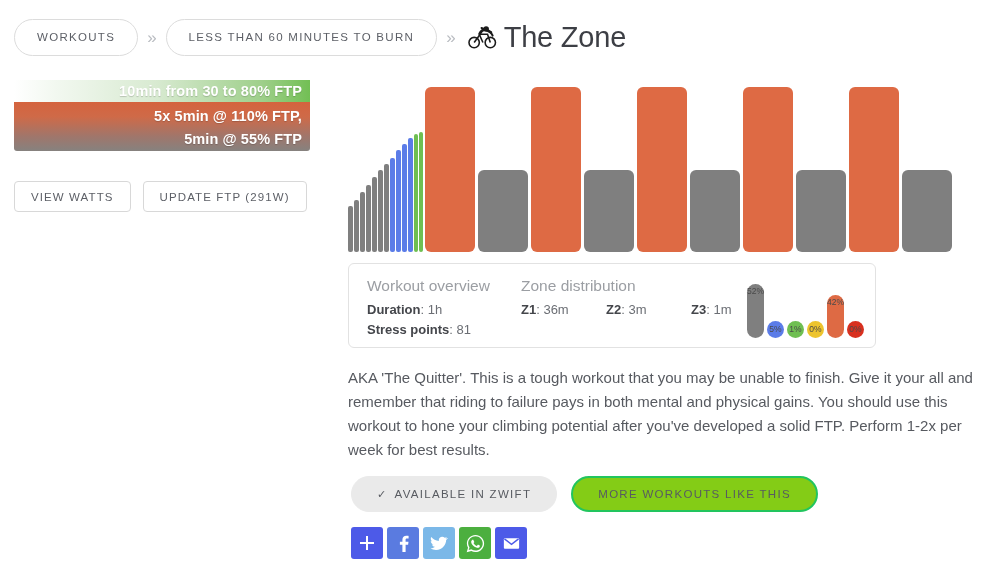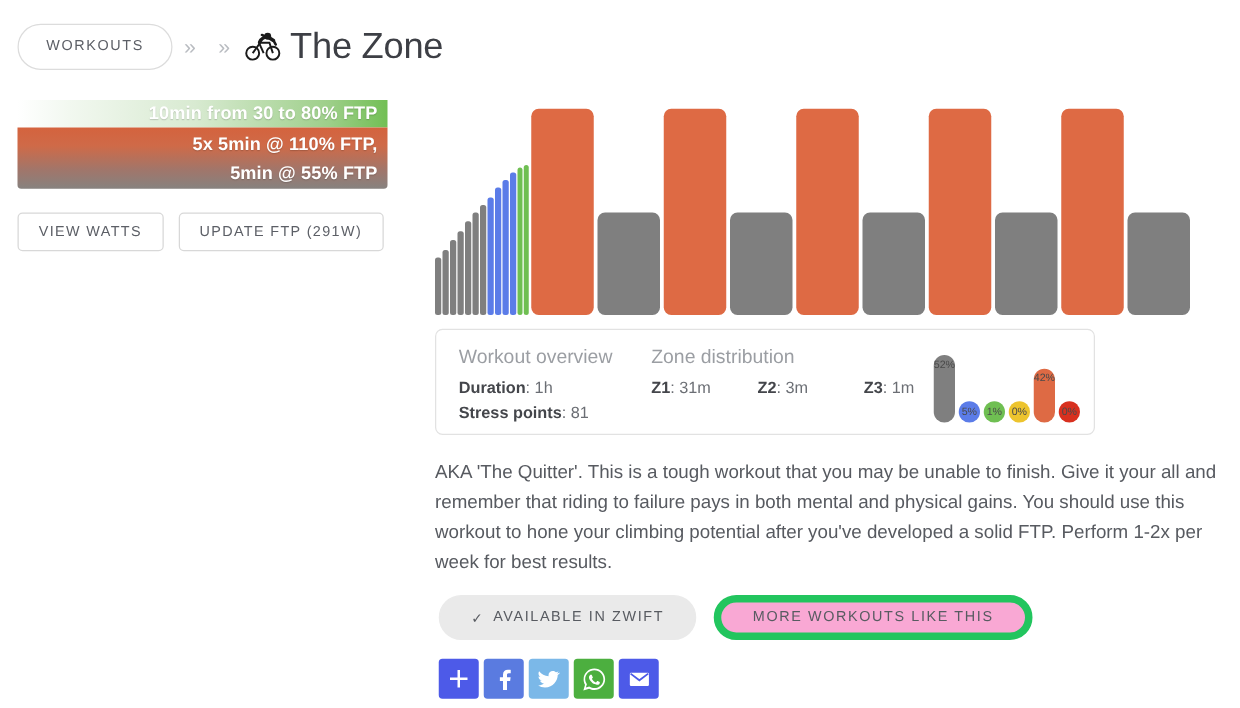--- a/index.html
+++ b/index.html
@@ -73,21 +73,21 @@
     text-shadow: 0 1px 1px rgba(0,0,0,0.18);
   }
   .seg-main {
     background: linear-gradient(to bottom, #d4633e 0%, #cf6a48 30%, #a0766b 70%, #86827f 100%);
     padding-top: 3px;
     padding-bottom: 0;
     border-radius: 0 0 3px 3px;
   }
   .seg-main .line { height: 23px; line-height: 23px; text-shadow: 0 1px 1px rgba(0,0,0,0.18); }
 
-  .side-buttons { display: flex; gap: 12px; margin-top: 19px; }
+  .side-buttons { display: flex; gap: 12px; margin-top: 30px; }
   .btn-outline {
     display: flex; align-items: center; justify-content: center;
     height: 31px;
     border: 1px solid #d8d8d8;
     border-radius: 4px;
     background: #fff;
     padding: 0 16px;
     font-size: 11.5px;
     letter-spacing: 1.1px;
     color: #5c5f66;
@@ -172,21 +172,21 @@
     height: 36px;
     border-radius: 18px;
     padding: 0 25px;
     font-size: 11.5px;
     letter-spacing: 1.3px;
     text-transform: uppercase;
     white-space: nowrap;
     cursor: pointer;
   }
   .btn-zwift { background: #eaeaea; border: 1px solid #eaeaea; color: #585b61; }
-  .btn-more { background: #f9a8d4; border: 6px solid #22c55e; color: #585b61; }
+  .btn-more { background: #84cc16; border: 2px solid #22c55e; color: #585b61; }
   .check { margin-right: 7px; font-size: 11px; }
 
   
   .share {
     position: absolute;
     left: 351px; top: 527px;
     display: flex; gap: 4px;
   }
   .sh {
     width: 32px; height: 32px;
@@ -197,20 +197,21 @@
   .sh svg { display: block; }
 </style>
 </head>
 <body>
 
 <div id="page">
 
   <div class="breadcrumb">
     <div class="crumb-pill">Workouts</div>
     <div class="crumb-sep">»</div>
+    <div class="crumb-pill">Less than 60 minutes to burn</div>
     <div class="crumb-sep">»</div>
     <div class="crumb-title-wrap">
       <span class="cyclist-icon">
         <svg viewBox="0 0 32 26" width="30" height="24">
           <circle cx="7.5" cy="19" r="5.6" fill="none" stroke="#1b1b1b" stroke-width="1.7"></circle>
           <circle cx="25" cy="19" r="5.6" fill="none" stroke="#1b1b1b" stroke-width="1.7"></circle>
           <path d="M7.5 19 L14 10 L22 10 L25 19" fill="none" stroke="#1b1b1b" stroke-width="1.7"></path>
           <path d="M13 10 L17 19" fill="none" stroke="#1b1b1b" stroke-width="1.7"></path>
           <circle cx="20.5" cy="4.4" r="3" fill="#1b1b1b"></circle>
           <path d="M13.5 9.5 C15 6.5 18 4.5 21 5.2 L25.5 8" fill="none" stroke="#1b1b1b" stroke-width="3.1" stroke-linecap="round"></path>
@@ -264,21 +265,21 @@
     <div class="card-inner">
       <div class="ov-col">
         <div class="col-head">Workout overview</div>
         <div class="kv"><b>Duration</b><span>: </span><span>1h</span></div>
         <div class="kv"><b>Stress points</b><span>: </span><span>81</span></div>
       </div>
 
       <div class="zd-col">
         <div class="col-head">Zone distribution</div>
         <div class="zrow">
-          <div class="zcell"><b>Z1</b><span>: </span><span>31m</span></div>
+          <div class="zcell"><b>Z1</b><span>: </span><span>36m</span></div>
           <div class="zcell"><b>Z2</b><span>: </span><span>3m</span></div>
           <div class="zcell"><b>Z3</b><span>: </span><span>1m</span></div>
         </div>
       </div>
 
       <div class="minibars" id="minibars">
           <div class="mb" style="left: 0px; height: 54px; background: rgb(127, 127, 127); padding-top: 3px;">
             <span>52%</span>
           </div>
           <div class="mb" style="left: 20px; height: 17px; background: rgb(91, 124, 232); display: flex; align-items: center; justify-content: center; padding-top: 0px;">

